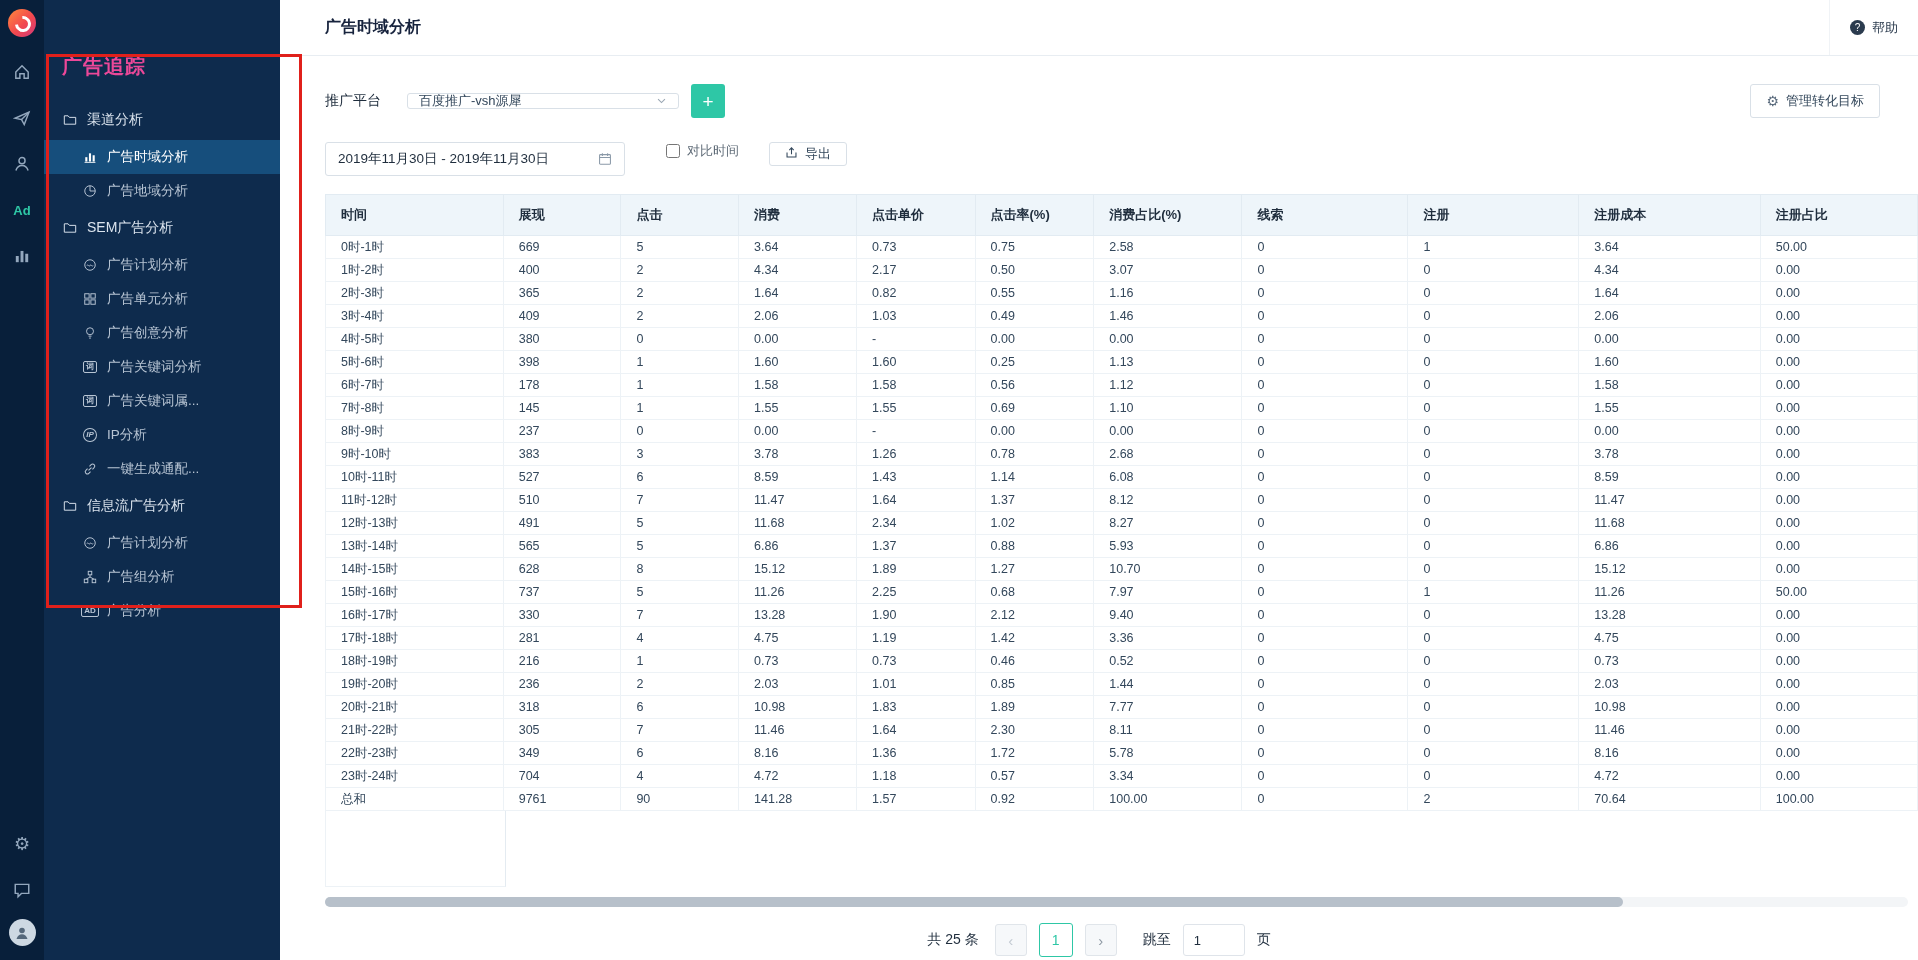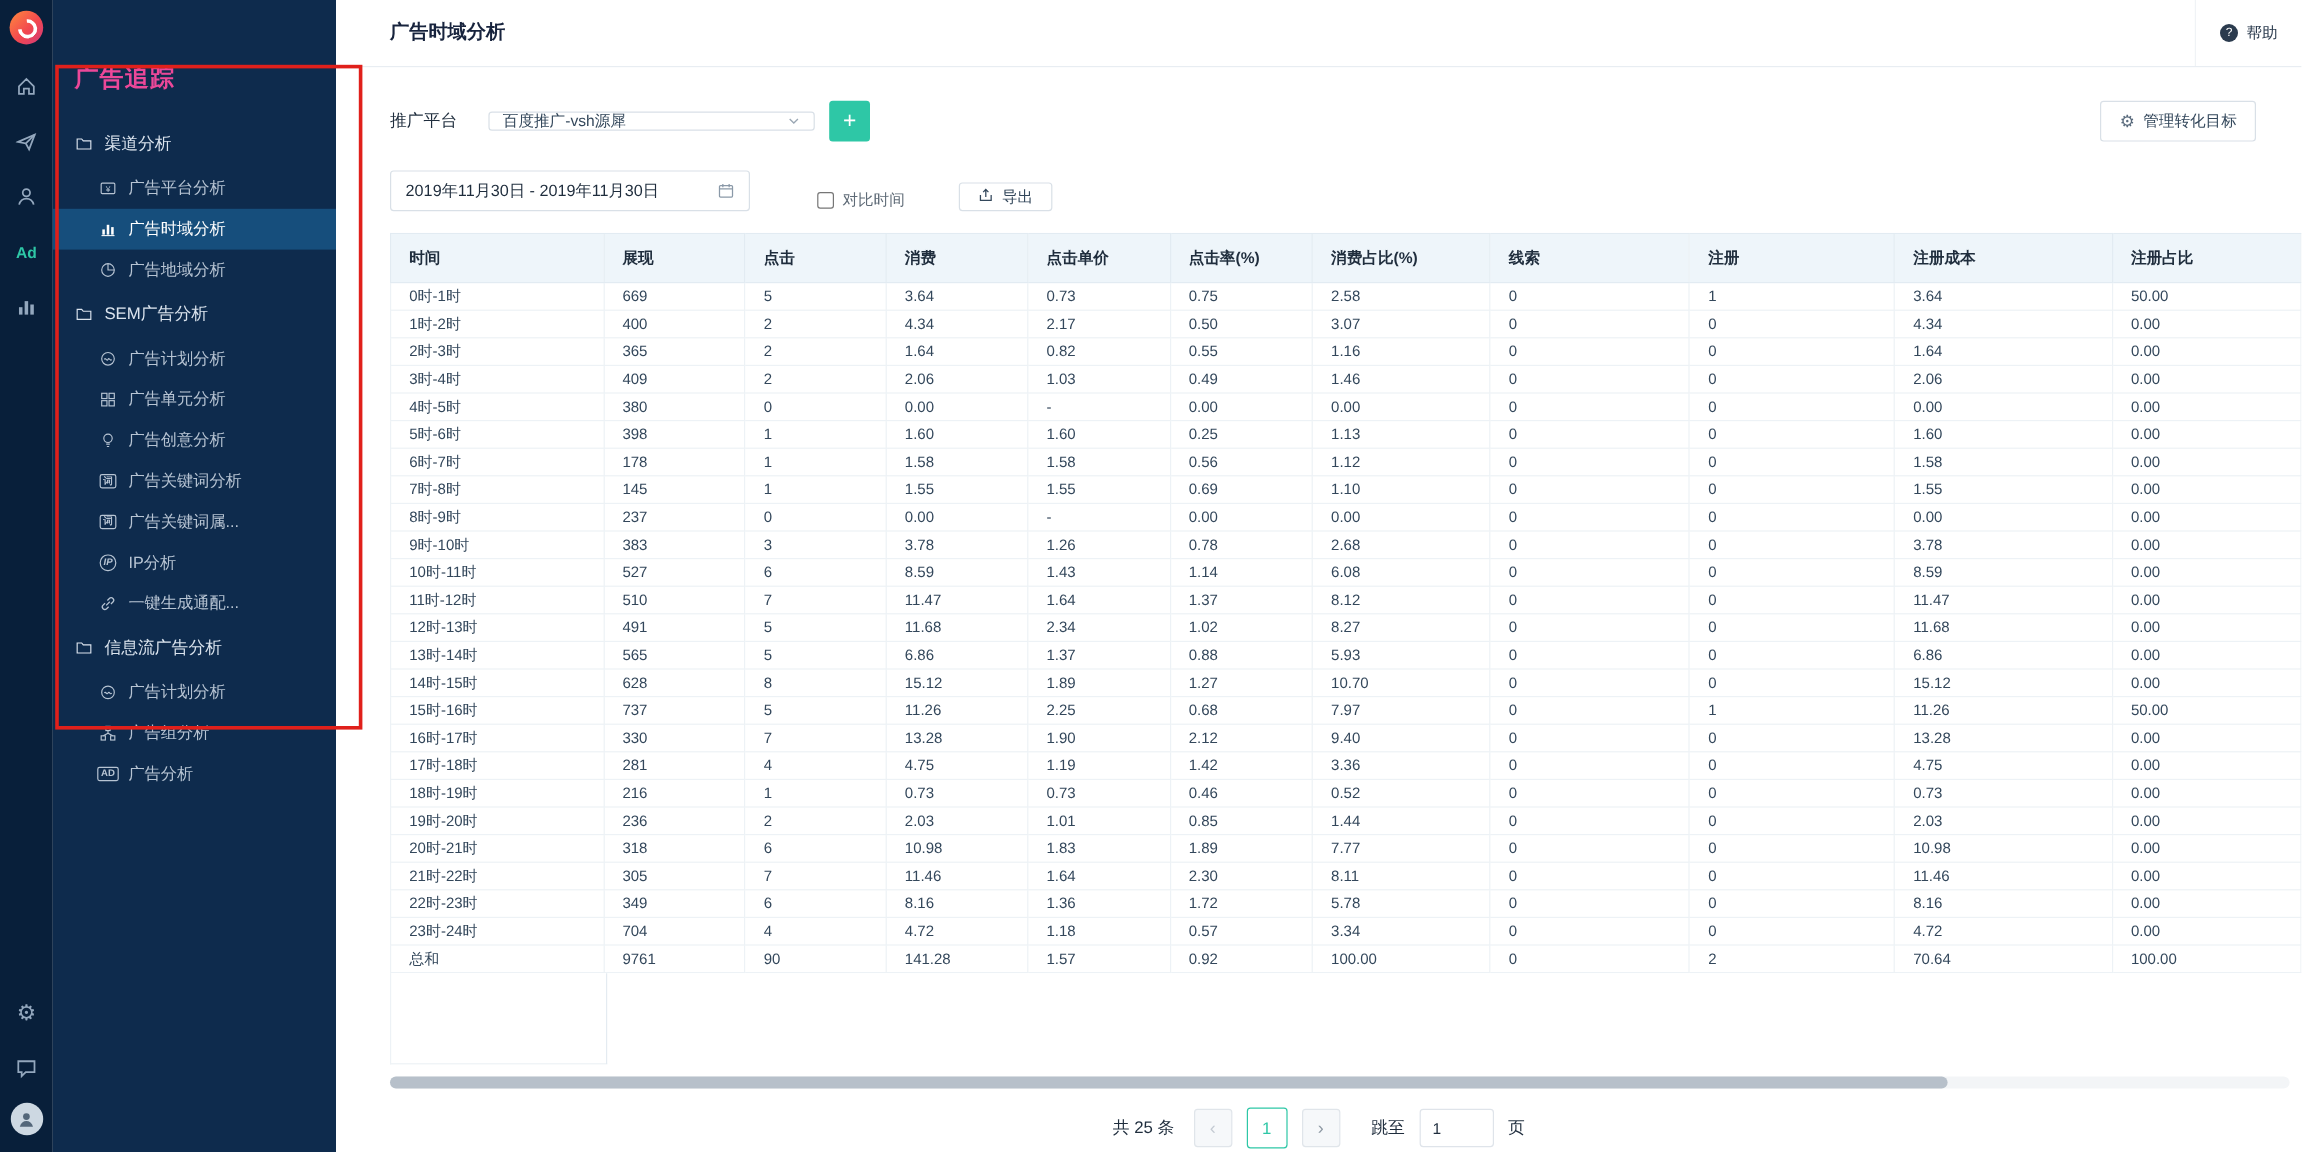--- a/index.html
+++ b/index.html
@@ -43,21 +43,21 @@
   .help-ico { width:15px; height:15px; border-radius:50%; background:#2b3b4e; color:#fff; font-size:10px; display:flex; align-items:center; justify-content:center; }
 
   .filters-row { display:flex; align-items:center; margin:28px 38px 0 45px; }
   .filter-label { font-size:14px; color:#1f2d3d; margin-right:26px; }
   .select-box { width:272px; height:16px; border:1px solid #d9e0e7; border-radius:3px; display:flex; align-items:center; padding:0 11px; font-size:13px; color:#33475b; cursor:pointer; background:#fff; }
   .select-box .chev { margin-left:auto; color:#9aa7b4; }
   .plus-btn { width:34px; height:34px; margin-left:12px; background:#2ec7a6; color:#fff; border:none; border-radius:3px; font-size:19px; line-height:1; cursor:pointer; }
   .manage-btn { margin-left:auto; height:34px; border:1px solid #d9e0e7; background:#fff; border-radius:3px; padding:0 15px; font-size:13px; color:#33475b; display:flex; align-items:center; gap:7px; cursor:pointer; }
   .gear-glyph { font-size:14px; color:#5a6b7d; line-height:1; }
 
-  .date-row { display:flex; align-items:flex-end; margin:24px 38px 0 45px;gap:15px; }
+  .date-row { display:flex; align-items:flex-start; margin:24px 38px 0 45px; }
   .date-box { width:300px; height:34px; border:1px solid #d9e0e7; border-radius:3px; display:flex; align-items:center; padding:0 12px; font-size:13.5px; color:#1f2d3d; cursor:pointer; }
   .date-box .cal { margin-left:auto; color:#8a99a8; display:flex; }
   .compare-wrap { display:flex; align-items:center; gap:7px; margin-left:41px; font-size:13px; color:#5f6b77; }
   .compare-wrap input { width:14px; height:14px; cursor:pointer; }
   .export-btn { margin-left:30px; height:24px; border:1px solid #d9e0e7; background:#fff; border-radius:3px; padding:0 15px; font-size:13px; color:#33475b; display:flex; align-items:center; gap:7px; cursor:pointer; }
 
   
   .table-wrap { margin:18px 0 0 45px; overflow:hidden; }
   table { border-collapse:collapse; table-layout:fixed; }
   th { background:#eef5fa; border:1px solid #e2ebf2; font-size:13px; font-weight:bold; color:#1f2d3d; text-align:left; padding:11px 4px 11px 15px; white-space:nowrap; overflow:hidden;margin-left:48px; }
@@ -125,29 +125,20 @@
 <div class="sidebar">
   <div class="sidebar-title">广告追踪</div>
   <div class="nav">
       <div class="nav-section">
         <span class="nav-ico">
           <svg viewBox="0 0 16 16" fill="none" stroke="currentColor" stroke-width="1.1">
             <path d="M1.5 3.2h4.3L7.3 5h7.2v7.8H1.5z"></path>
           </svg>
         </span>
         <span>渠道分析</span>
-      </div>
-      <div class="nav-item">
-        <span class="nav-ico">
-          <svg viewBox="0 0 16 16" fill="none" stroke="currentColor" stroke-width="1.1">
-            <rect x="1.5" y="3" width="13" height="10" rx="1"></rect>
-            <text x="8" y="11" font-size="8" text-anchor="middle" fill="currentColor" stroke="none">¥</text>
-          </svg>
-        </span>
-        <span>广告平台分析</span>
       </div>
       <div class="nav-item active">
         <span class="nav-ico">
           <svg viewBox="0 0 16 16" fill="currentColor">
             <rect x="2.6" y="8.2" width="2.4" height="5"></rect>
             <rect x="6.8" y="3.8" width="2.4" height="9.4"></rect>
             <rect x="11" y="6" width="2.4" height="7.2"></rect>
             <rect x="1.8" y="13.6" width="12.4" height="1"></rect>
           </svg>
         </span>

